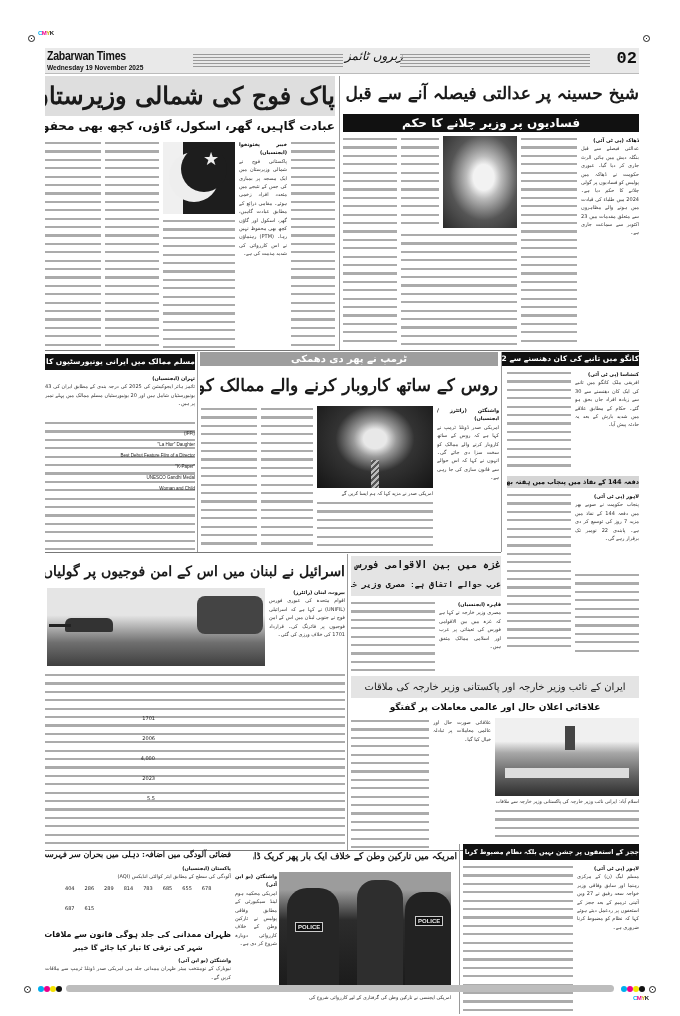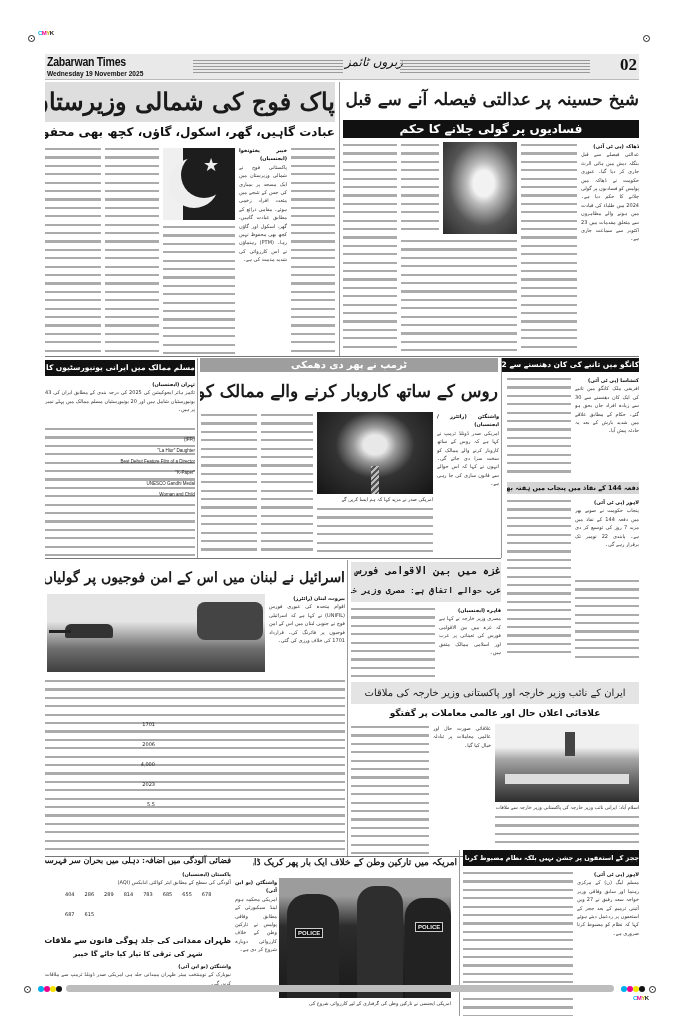--- a/index.html
+++ b/index.html
@@ -4,32 +4,32 @@
 <style>
   * { box-sizing: border-box; margin: 0; padding: 0; }
   html, body { width: 680px; height: 1016px; background: #ffffff; overflow: hidden; }
   body { font-family: "DejaVu Sans", sans-serif; color: #111; position: relative; }
 
   .reg-mark { position: absolute; width: 7px; height: 7px; border: 1px solid #222; border-radius: 50%; }
   .reg-mark::after { content: ""; position: absolute; left: 2px; top: 2px; width: 1px; height: 1px; background: #222; }
   .cmyk-label { position: absolute; font-size: 6px; font-weight: bold; letter-spacing: -0.5px; font-family: "Liberation Sans", sans-serif; }
   .cmyk-label .c { color: #00aeef; } .cmyk-label .m { color: #ec008c; } .cmyk-label .y { color: #c9a800; } .cmyk-label .k { color: #111; }
 
-  .page { position: absolute; left: 45px; top: 54px; width: 594px; height: 940px; }
+  .page { position: absolute; left: 45px; top: 48px; width: 594px; height: 940px; }
 
   
   .masthead { position: absolute; left: 0; top: 0; width: 594px; height: 26px; background: #e9e9e9; border-bottom: 1px solid #bbb; }
   .mast-title { position: absolute; left: 2px; top: 1px; font-family: "Liberation Sans", sans-serif; font-weight: bold; font-size: 12px; letter-spacing: -0.3px; transform: scaleX(0.88); transform-origin: left; }
   .mast-date { position: absolute; left: 2px; top: 15px; font-family: "Liberation Sans", sans-serif; font-weight: bold; font-size: 7.5px; transform: scaleX(0.88); transform-origin: left; }
   .mast-lines { position: absolute; top: 6px; height: 14px;
     background: repeating-linear-gradient(to bottom, #9a9a9a 0 1px, transparent 1px 3px); }
   .mast-lines.l { left: 148px; width: 150px; }
   .mast-lines.r { left: 355px; width: 190px; }
   .mast-urdu { position: absolute; left: 300px; top: 1px; font-family: "DejaVu Serif", serif; font-size: 12px; font-style: italic; direction: rtl; }
-  .mast-page { position: absolute; right: 2px; top: 1px; font-family: Liberation Serif, serif; font-weight: bold; font-size: 17px; }
+  .mast-page { position: absolute; right: 2px; top: 1px; font-family: Liberation Mono, monospace; font-weight: bold; font-size: 17px; }
 
   .urdu { direction: rtl; font-family: "DejaVu Sans", sans-serif; }
   .hl-big { font-family: "DejaVu Serif", serif; font-weight: bold; color: #1a1a1a; white-space: nowrap; overflow: hidden; text-align: center; }
   .blk { position: absolute; overflow: hidden; }
 
   .bar-black { background: #111; color: #fff; font-weight: bold; text-align: center; white-space: nowrap; overflow: hidden; }
   .bar-grey { background: #9e9e9e; color: #fff; font-weight: bold; text-align: center; white-space: nowrap; overflow: hidden; }
   .bar-lightgrey { background: #d5d5d5; color: #111; text-align: center; white-space: nowrap; overflow: hidden; }
 
   
@@ -98,21 +98,21 @@
     <p>پاکستانی فوج نے شمالی وزیرستان میں ایک مسجد پر بمباری کی جس کے نتیجے میں متعدد افراد زخمی ہوئے۔ مقامی ذرائع کے مطابق عبادت گاہیں، گھر، اسکول اور گاؤں کچھ بھی محفوظ نہیں رہا۔ (PTM) رہنماؤں نے اس کارروائی کی شدید مذمت کی ہے۔</p>
   </div>
   <div class="lines" style="left:246px;top:92px;width:44px;height:208px;"></div>
   <div class="lines" style="left:0;top:92px;width:56px;height:208px;"></div>
   <div class="lines" style="left:60px;top:92px;width:54px;height:208px;"></div>
   <div class="lines" style="left:118px;top:170px;width:72px;height:130px;"></div>
 
   <div class="vrule" style="left:294px;top:28px;height:274px;"></div>
 
   <div class="blk urdu hl-big" style="left:298px;top:28px;width:296px;height:34px;font-size:17px;line-height:34px;">شیخ حسینہ پر عدالتی فیصلہ آنے سے قبل بنگلہ دیش میں ہائی الرٹ</div>
-  <div class="blk urdu bar-black" style="left:298px;top:66px;width:296px;height:18px;font-size:12px;line-height:18px;letter-spacing:2px;">فسادیوں پر گولی چلانے کا حکم</div>
+  <div class="blk urdu bar-black" style="left:298px;top:66px;width:296px;height:18px;font-size:12px;line-height:18px;letter-spacing:2px;">فسادیوں پر وزیر چلانے کا حکم</div>
 
   <div class="photo hasina-photo" style="left:398px;top:88px;width:74px;height:92px;"></div>
 
   <div class="col" style="left:536px;top:88px;width:58px;height:210px;">
     <span class="dateline">ڈھاکہ (پی ٹی آئی)</span>
     <p>عدالتی فیصلے سے قبل بنگلہ دیش میں ہائی الرٹ جاری کر دیا گیا۔ عبوری حکومت نے ڈھاکہ میں پولیس کو فسادیوں پر گولی چلانے کا حکم دیا ہے۔ 2024 میں طلباء کی قیادت میں ہونے والے مظاہروں سے متعلق مقدمات میں 23 اکتوبر سے سماعت جاری ہے۔</p>
   </div>
   <div class="lines" style="left:476px;top:88px;width:56px;height:210px;"></div>
   <div class="lines" style="left:356px;top:88px;width:38px;height:92px;"></div>
   <div class="lines" style="left:298px;top:88px;width:54px;height:210px;"></div>

